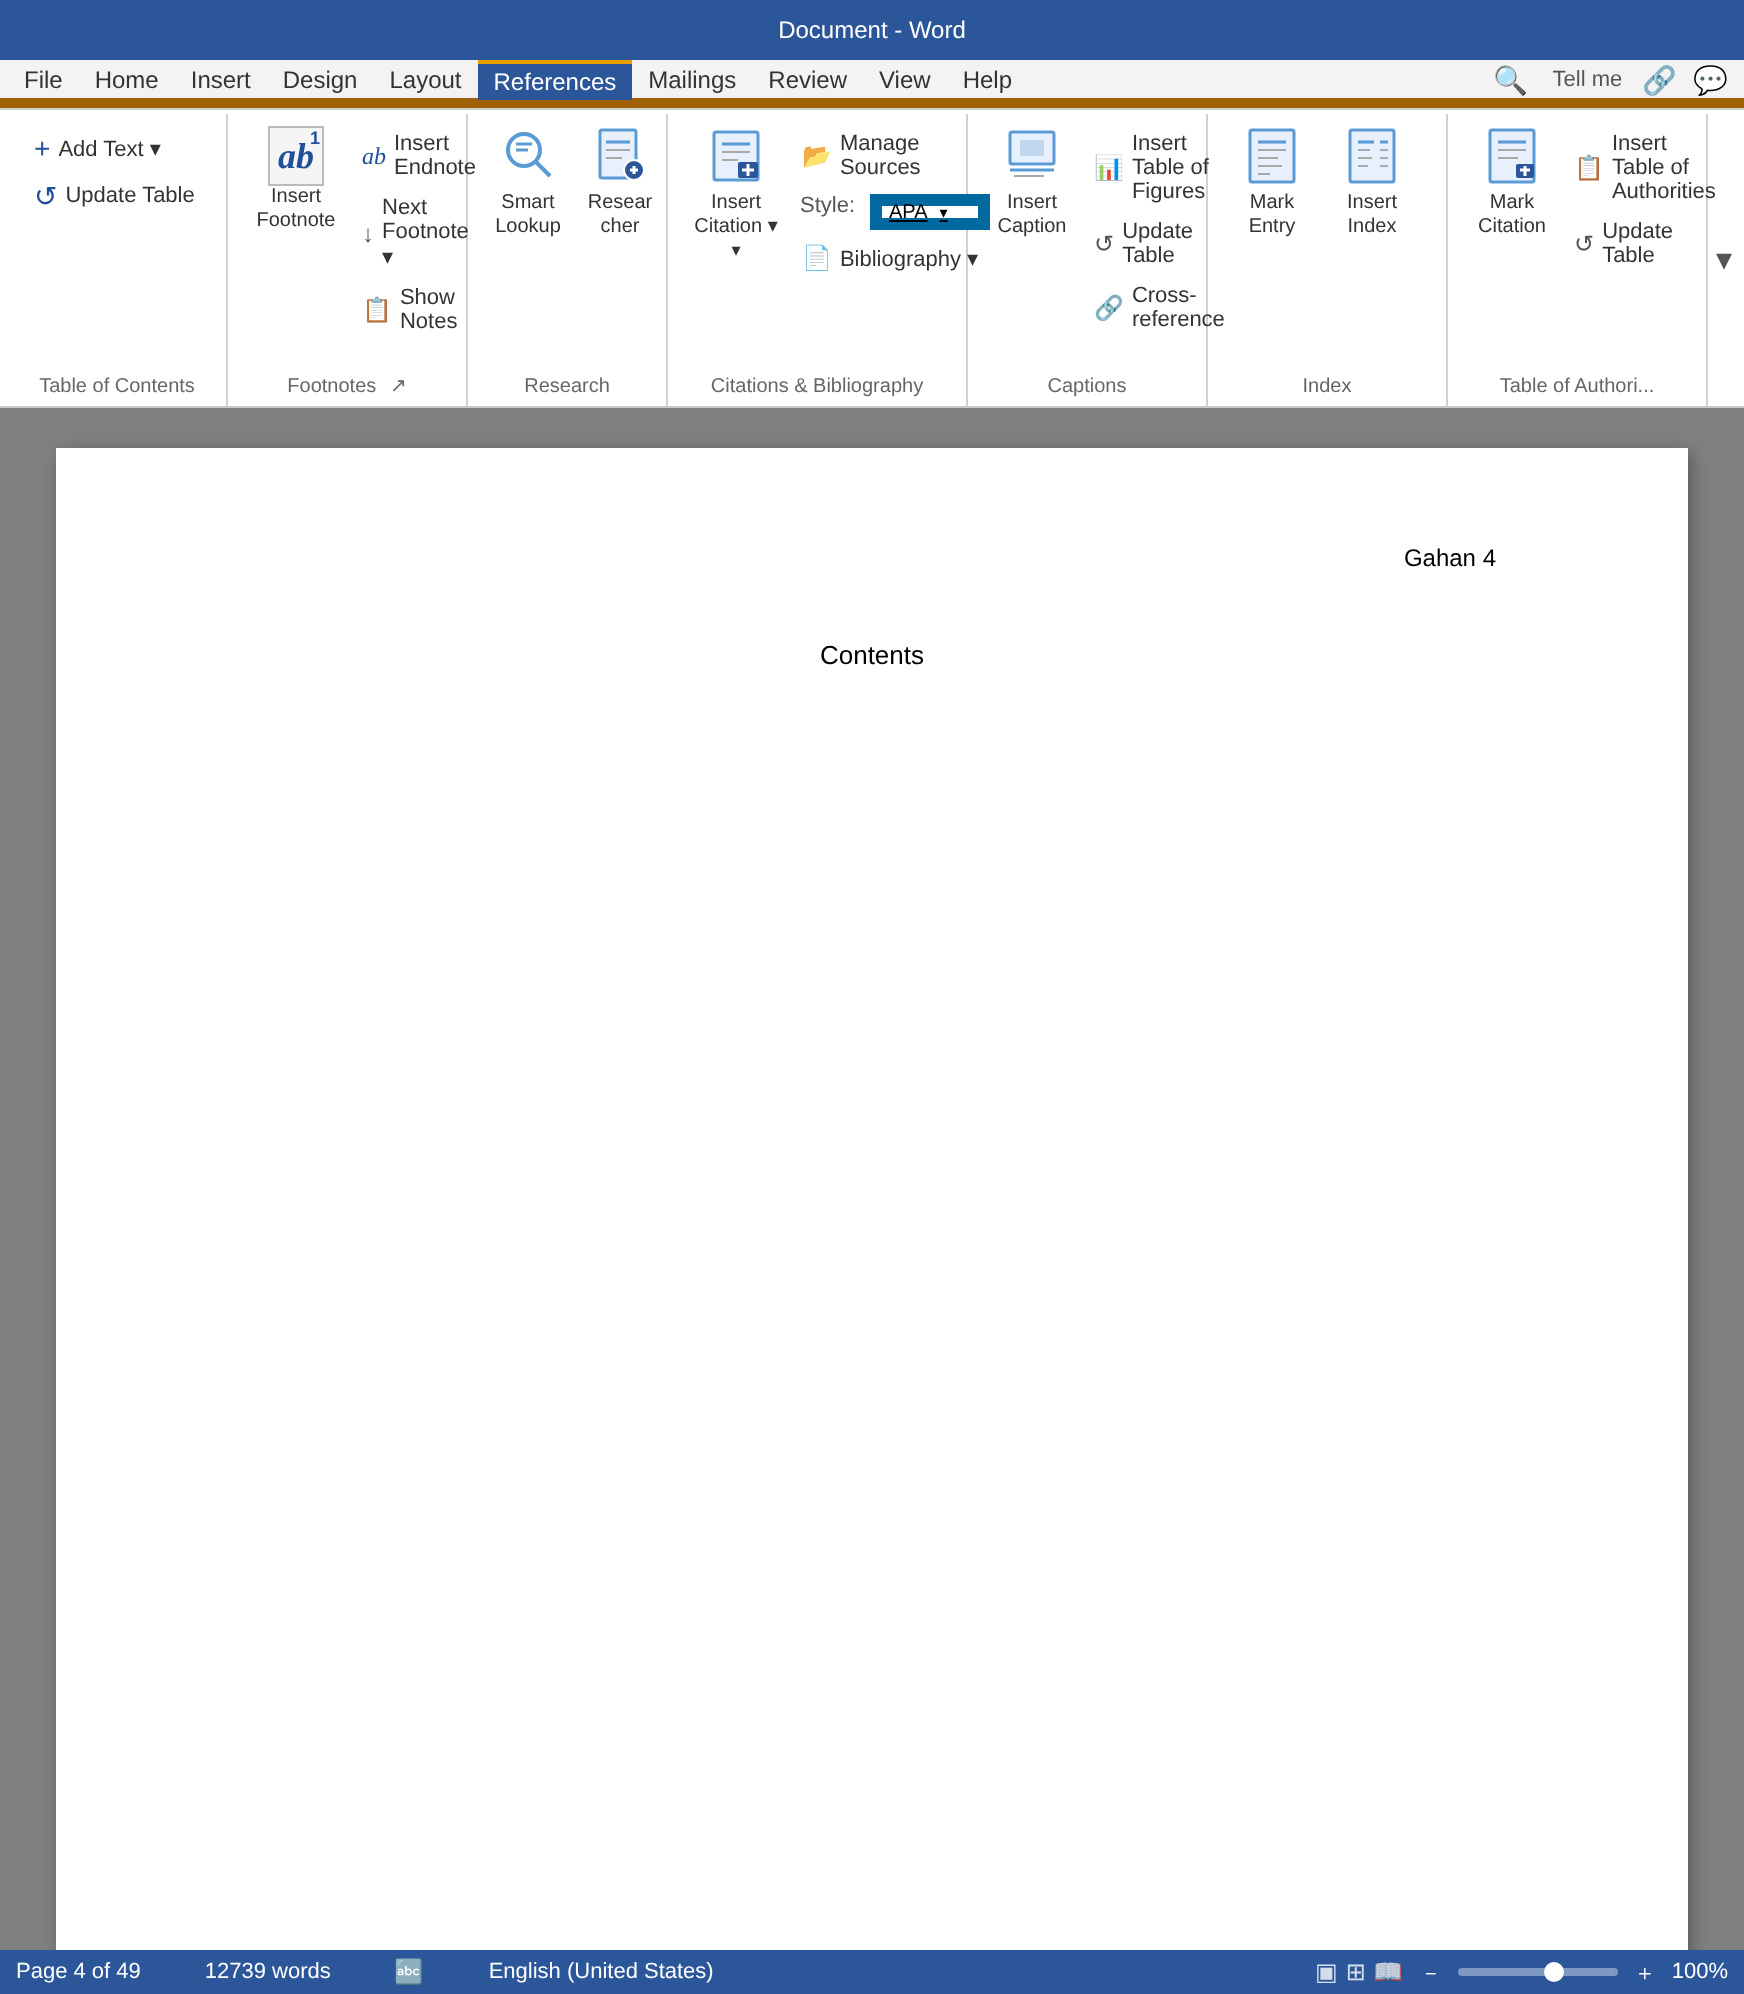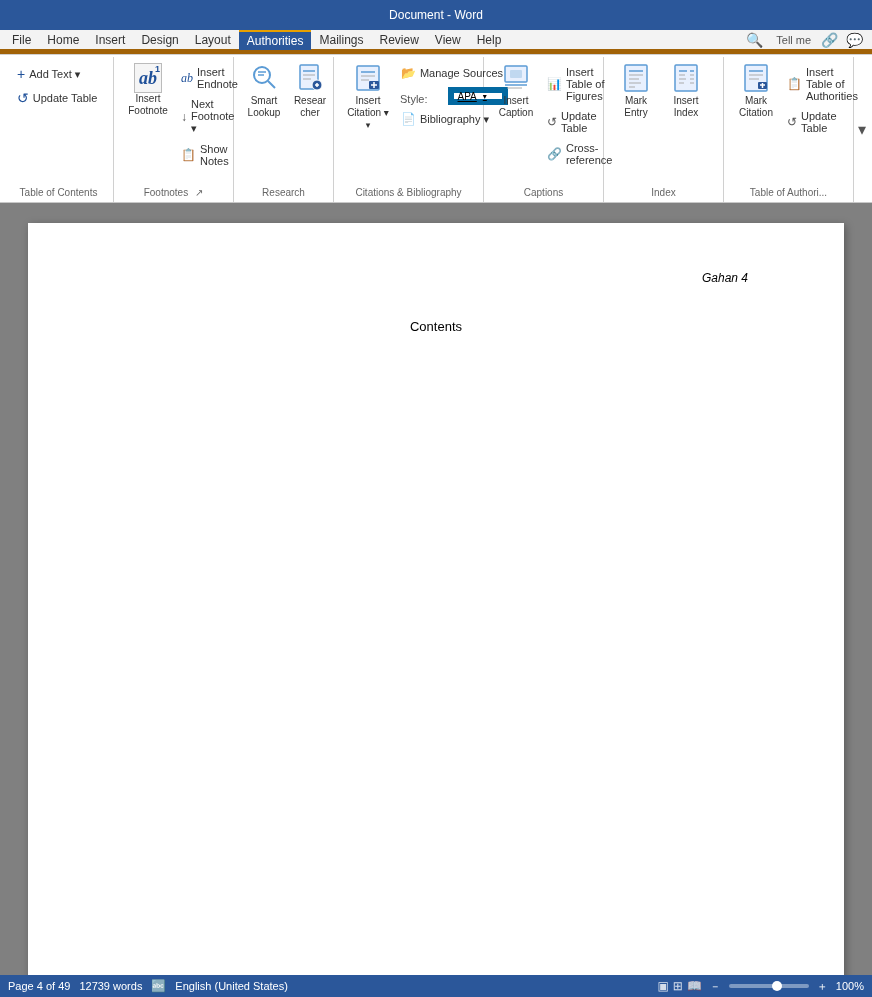--- a/index.html
+++ b/index.html
@@ -24,27 +24,27 @@
     .ribbon-btn-icon { font-size: 22px; line-height: 1; margin-bottom: 1px; color: #1f5099; }
     .ribbon-btn-label { font-size: 10px; color: #333; line-height: 1.2; text-align: center; word-break: break-word; white-space: normal; }
 
     .ribbon-btn-small { display: flex; flex-direction: row; align-items: center; gap: 4px; padding: 2px 4px; cursor: pointer; border: 1px solid transparent; border-radius: 2px; font-size: 11px; color: #333; width: 100%; }
     .ribbon-btn-small-icon { font-size: 14px; color: #1f5099; }
     .style-dropdown { border: 6px solid #0369a1; background: white; padding: 1px 4px; font-size: 10px; display: flex; align-items: center; gap: 2px; cursor: pointer; height: 18px; min-width: 60px; text-decoration: underline; }
 
     
     .document-area { flex: 1; background: #808080; overflow-y: auto; display: flex; justify-content: center; padding: 20px 0; }
     .document-page { background: white; width: 816px; min-height: 1056px; box-shadow: 2px 2px 8px rgba(0,0,0,0.3); padding: 96px 96px 96px 96px; position: relative; }
-    .page-header-text { position: absolute; top: 48px; right: 96px; font-size: 12px; font-style: italic; }
+    .page-header-text { position: absolute; top: 48px; right: 96px; font-size: 12px; }
 
     .doc-title { text-align: center; font-size: 13px; margin-bottom: 20px; }
 
     
     .status-bar { background: #2b579a; color: white; height: 22px; display: flex; align-items: center; padding: 0 8px; gap: 16px; font-size: 11px; flex-shrink: 0; }
-    .status-bar-left { display: flex; align-items: center; gap: 9px; flex: 1; }
+    .status-bar-left { display: flex; align-items: center; gap: 32px; flex: 1; }
     .status-bar-right { display: flex; align-items: center; gap: 8px; }
     .zoom-slider { width: 80px; height: 4px; background: rgba(255,255,255,0.4); border-radius: 2px; position: relative; cursor: pointer; }
     .zoom-slider-thumb { width: 10px; height: 10px; background: white; border-radius: 50%; position: absolute; top: -3px; left: 60%; transform: translateX(-50%); }
 
     .view-icons { display: flex; gap: 4px; }
     .view-icon-btn { font-size: 12px; cursor: pointer; opacity: 0.8; }
 
     
     .has-dropdown::after { content: ' ▾'; font-size: 9px; }
   </style>
@@ -54,21 +54,21 @@
 <div style="background:#2b579a; color:white; height:30px; display:flex; align-items:center; justify-content:center; font-size:12px; flex-shrink:0;">
   <span>Document - Word</span>
 </div>
 
 <div class="menu-bar">
   <span class="menu-item">File</span>
   <span class="menu-item">Home</span>
   <span class="menu-item">Insert</span>
   <span class="menu-item">Design</span>
   <span class="menu-item">Layout</span>
-  <span class="menu-item active">Authorities</span>
+  <span class="menu-item active">References</span>
   <span class="menu-item">Mailings</span>
   <span class="menu-item">Review</span>
   <span class="menu-item">View</span>
   <span class="menu-item">Help</span>
   <div style="flex:1;"></div>
   <span style="font-size:14px; padding:0 6px; cursor:pointer; color:#555;">🔍</span>
   <span style="font-size:11px; padding:0 6px; cursor:pointer; color:#555;">Tell me</span>
   <span style="font-size:14px; padding:0 4px; cursor:pointer;">🔗</span>
   <span style="font-size:14px; padding:0 4px; cursor:pointer;">💬</span>
 </div>
@@ -166,21 +166,21 @@
               <line x1="20" y1="19" x2="20" y2="25" stroke="white" stroke-width="1.5"></line>
             </svg>
           </div>
           <span class="ribbon-btn-label has-dropdown">Insert<br>Citation ▾</span>
         </div>
         <div style="display:flex; flex-direction:column; gap:3px; margin-top:4px;">
           <div class="ribbon-btn-small">
             <span style="font-size:12px; color:#1f5099;">📂</span>
             <span>Manage Sources</span>
           </div>
-          <div style="display:flex; align-items:flex-end; gap:20px; padding:1px 4px;">
+          <div style="display:flex; align-items:flex-start; gap:7px; padding:1px 4px;">
             <span style="font-size:11px; color:#555;">Style:</span>
             <div class="style-dropdown">
               <span>APA</span>
               <span style="margin-left:4px; font-size:8px;">▾</span>
             </div>
           </div>
           <div class="ribbon-btn-small">
             <span style="font-size:12px; color:#1f5099;">📄</span>
             <span>Bibliography ▾</span>
           </div>

